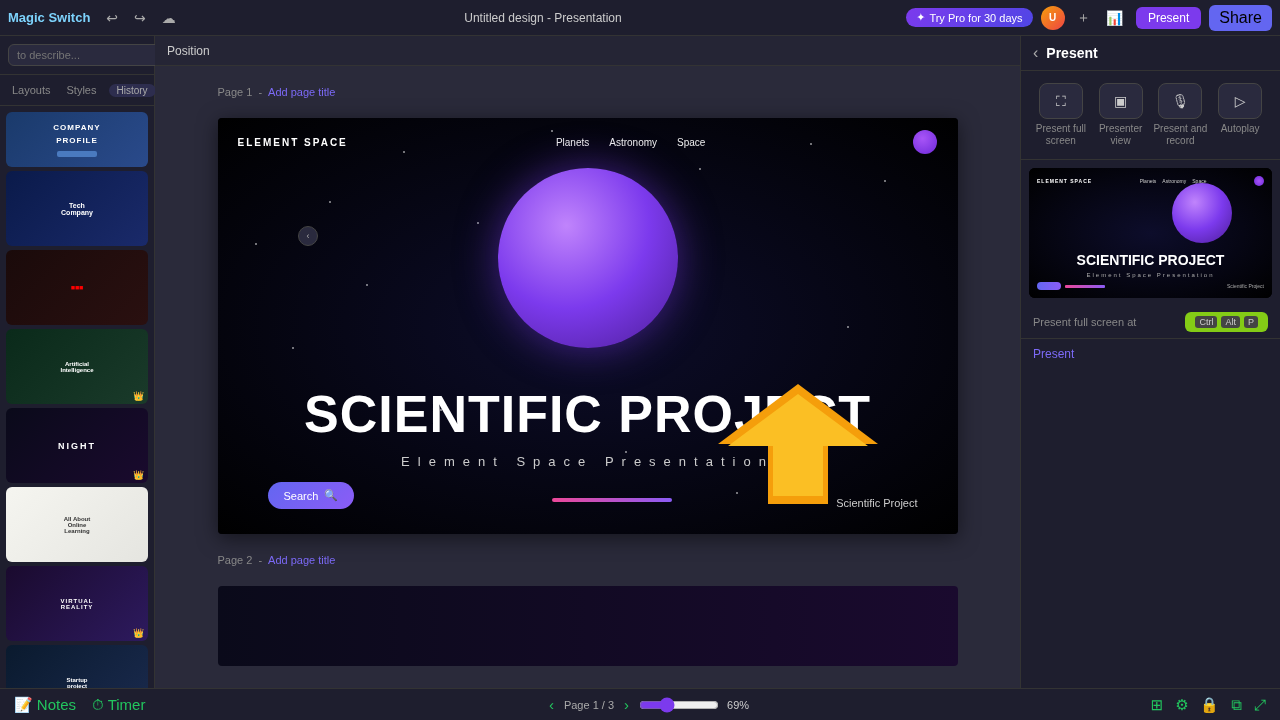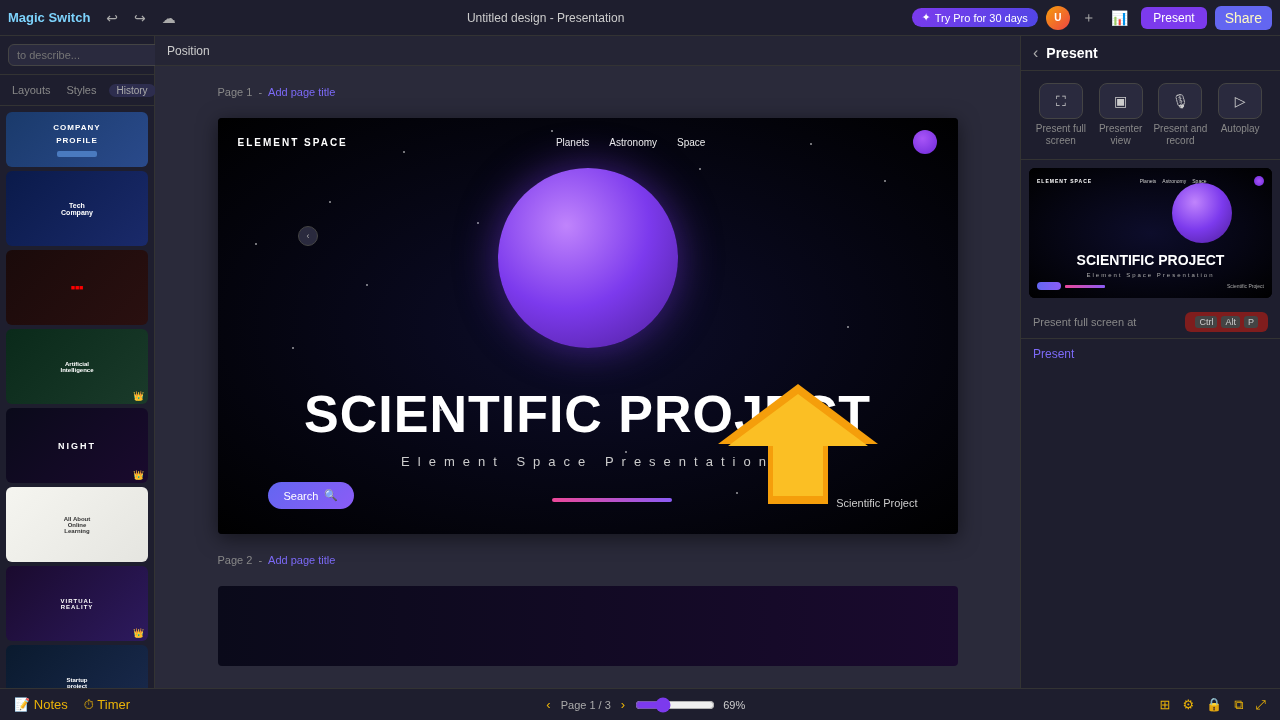--- a/index.html
+++ b/index.html
@@ -70,22 +70,22 @@
       border: none;
       color: #fff;
       font-size: 12px;
       padding: 4px 12px;
       border-radius: 6px;
       cursor: pointer;
     }
     .topbar-share-btn {
       background: #6366f1;
       border: none;
-      color: #fef9c3;
-      font-size: 14px;
+      color: #000000;
+      font-size: 16px;
       padding: 4px 10px;
       border-radius: 6px;
       cursor: pointer;
     }
 
     
     .main-layout {
       display: flex;
       flex: 1;
       overflow: hidden;
@@ -404,23 +404,23 @@
     .bottom-center { flex: 1; display: flex; align-items: center; justify-content: center; gap: 8px; }
     .bottom-right { display: flex; align-items: center; gap: 8px; }
     .zoom-slider {
       width: 80px;
       accent-color: #7c3aed;
     }
     .zoom-value { font-size: 11px; color: #ccc; }
     .bottom-icon-btn {
       background: none;
       border: none;
-      color: #eab308;
-      cursor: pointer;
-      font-size: 13px;
+      color: #22c55e;
+      cursor: pointer;
+      font-size: 15px;
       padding: 2px;
     }
 
     
     .right-panel {
       width: 260px;
       background: #1e1e2e;
       border-left: 1px solid #333;
       display: flex;
       flex-direction: column;
@@ -560,21 +560,21 @@
     .right-shortcut {
       padding: 6px 12px;
       display: flex;
       align-items: center;
       justify-content: space-between;
       font-size: 11px;
       color: #888;
       border-bottom: 1px solid #333;
     }
     .shortcut-tooltip {
-      background: #7f1d1d;
+      background: #84cc16;
       border-radius: 6px;
       padding: 4px 10px;
       display: flex;
       align-items: center;
       gap: 4px;
       font-size: 10px;
       color: #ccc;
     }
     .shortcut-key {
       background: #444;

